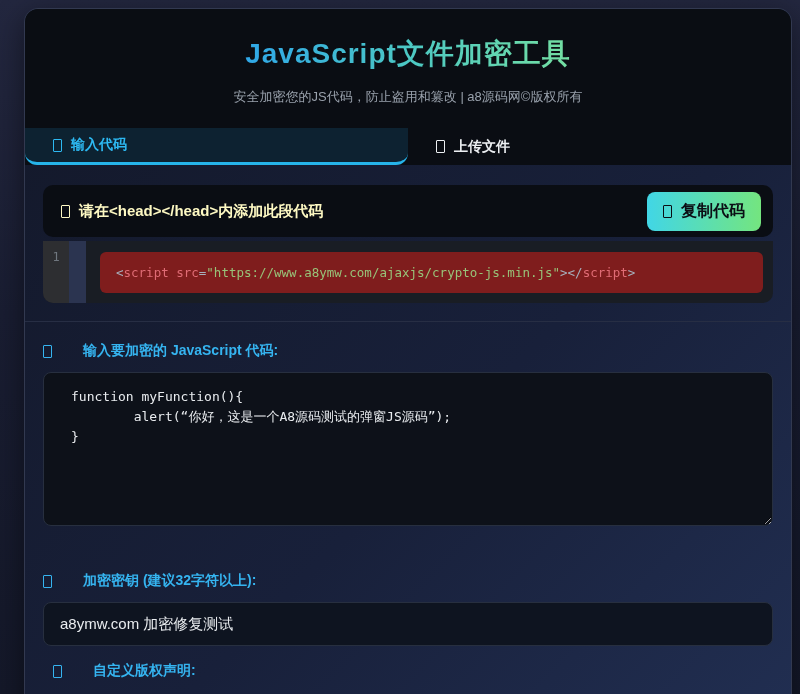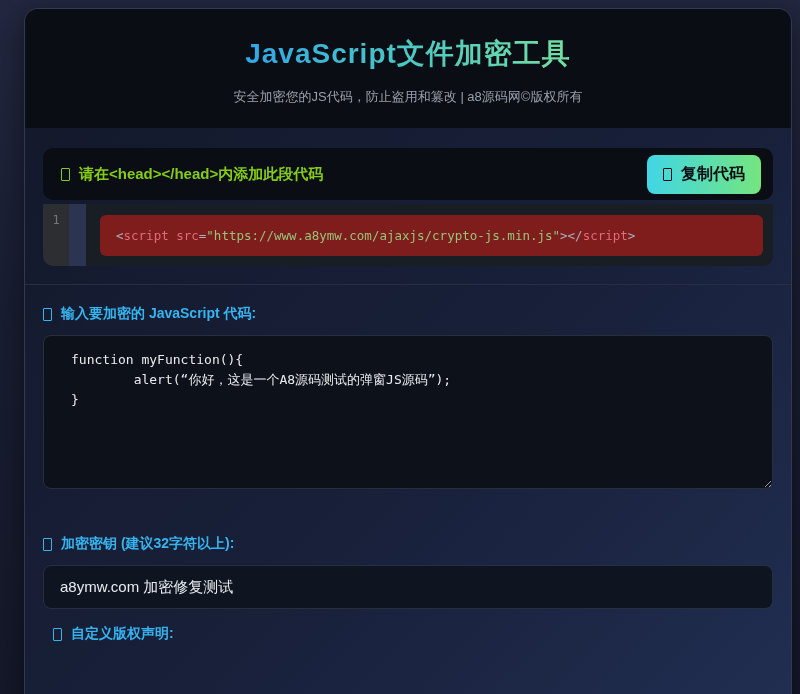--- a/index.html
+++ b/index.html
@@ -44,21 +44,21 @@
     border-radius:0 0 12px 12px;
   }
   .tab.inactive { background:#0a0d13; color:#eceff2; }
   
   .content { padding:20px 18px 0; }
   .notice {
     background:#0a0d13; border-radius:10px; height:52px;
     display:flex; align-items:center; justify-content:space-between;
     padding:0 12px 0 18px;
   }
-  .notice-label { color:#84cc16; font-size:15px; font-weight:bold; display:flex; align-items:center; }
+  .notice-label { color:#fef9c3; font-size:15px; font-weight:bold; display:flex; align-items:center; }
   .copy-btn {
     border:none; cursor:pointer;
     background:linear-gradient(90deg,#41d6e6,#74e57f);
     color:#0b0e14; font-weight:bold; font-size:16px;
     font-family:"Liberation Sans",sans-serif;
     padding:9px 16px; border-radius:8px; display:flex; align-items:center;
   }
   .code-area {
     margin-top:4px; display:flex; height:62px;
     border-radius:0 0 10px 10px; overflow:hidden; background:#191d24;
@@ -75,21 +75,21 @@
     font-family:"DejaVu Sans Mono",monospace; font-size:12.5px;
     white-space:nowrap; overflow:hidden;
   }
   .tok-punct { color:#a7b0bc; }
   .tok-tag   { color:#e06c75; }
   .tok-attr  { color:#e06c75; }
   .tok-str   { color:#98c379; }
   .divider { border:none; border-top:1px solid #272e44; margin:18px -18px 0; }
   .field-label {
     margin-top:20px; color:#35b4f0; font-size:14px; font-weight:bold;
-    display:flex; align-items:center;
+    display:flex; align-items:center;gap:22px;
   }
   .field-label.gap-lg { margin-top:46px; }
   .field-label.gap-md { margin-top:16px;padding-left:10px; }
   textarea.code-input {
     display:block; margin-top:12px; width:100%; height:154px;
     background:#0d1119; border:1px solid #272f3f; border-radius:8px;
     padding:14px 27px; color:#e9ecef;
     font-family:"DejaVu Sans Mono",monospace; font-size:13px; line-height:1.55;
     resize:vertical; outline:none;
   }
@@ -103,20 +103,30 @@
 </head>
 <body>
 
 <div class="card">
 
   <div class="hdr">
     <h1>JavaScript文件加密工具</h1>
     <p>安全加密您的JS代码，防止盗用和篡改 | a8源码网©版权所有</p>
   </div>
 
+  <div class="tabs">
+    <div class="tab active">
+      <span class="tofu"></span>
+      <span>输入代码</span>
+    </div>
+    <div class="tab inactive">
+      <span class="tofu"></span>
+      <span>上传文件</span>
+    </div>
+  </div>
 
   <div class="content">
 
     <div class="notice">
       <div class="notice-label">
         <span class="tofu"></span>
         <span>请在&lt;head&gt;&lt;/head&gt;内添加此段代码</span>
       </div>
       <button class="copy-btn">
         <span class="tofu"></span>

